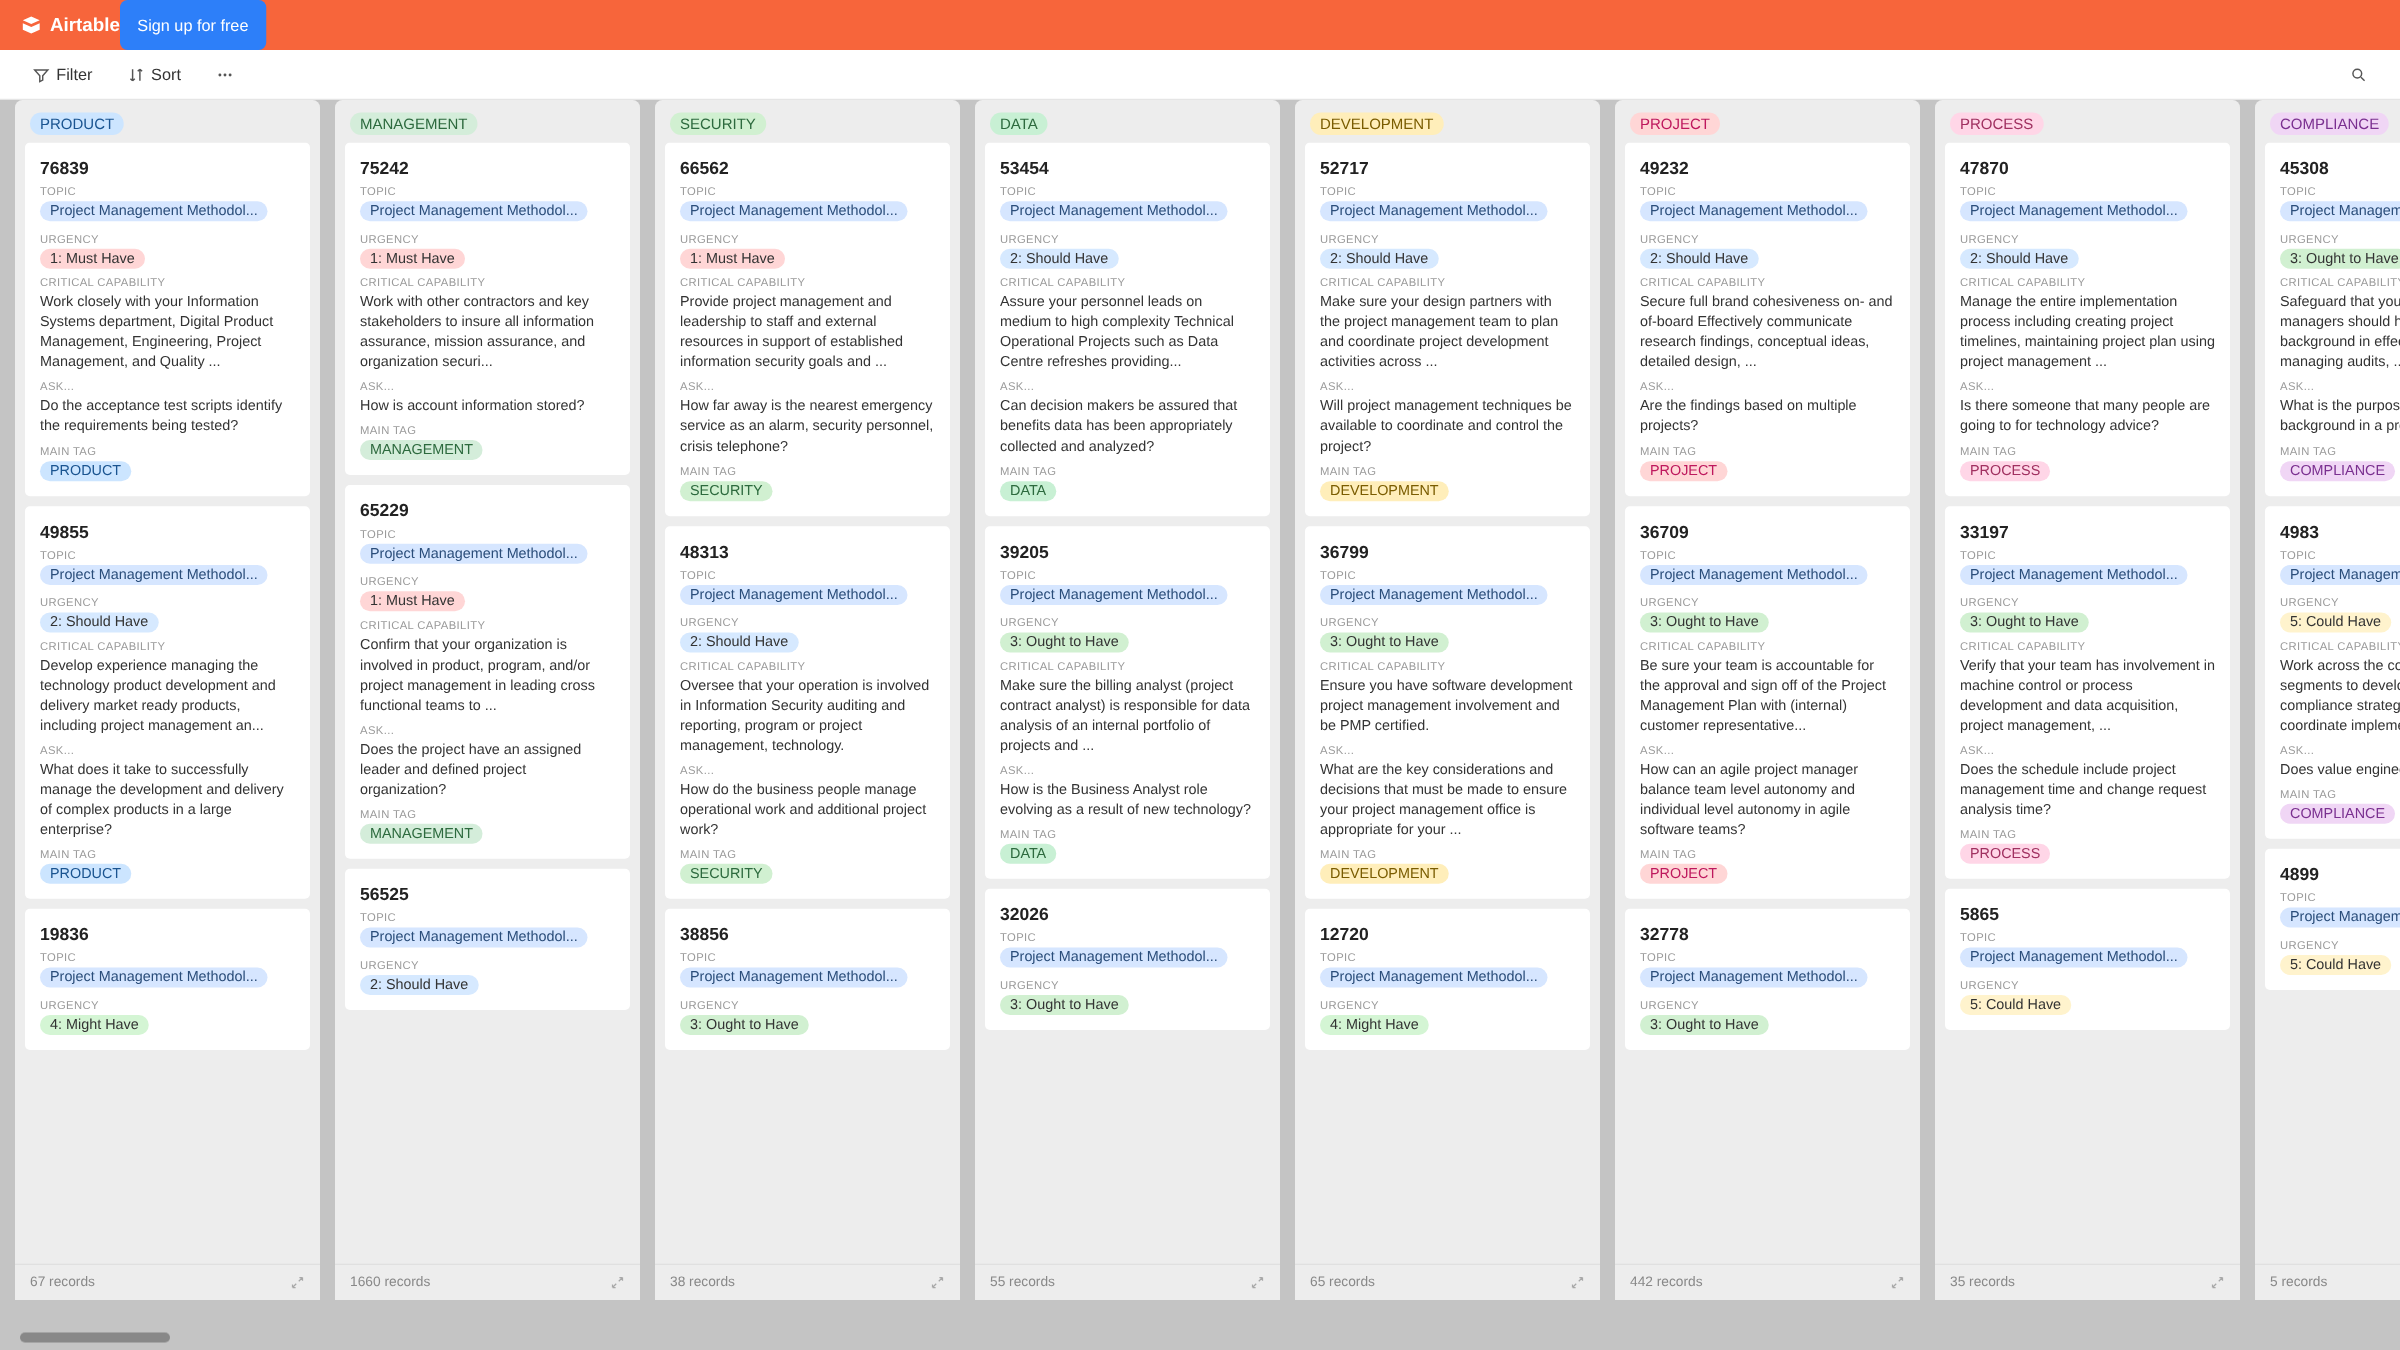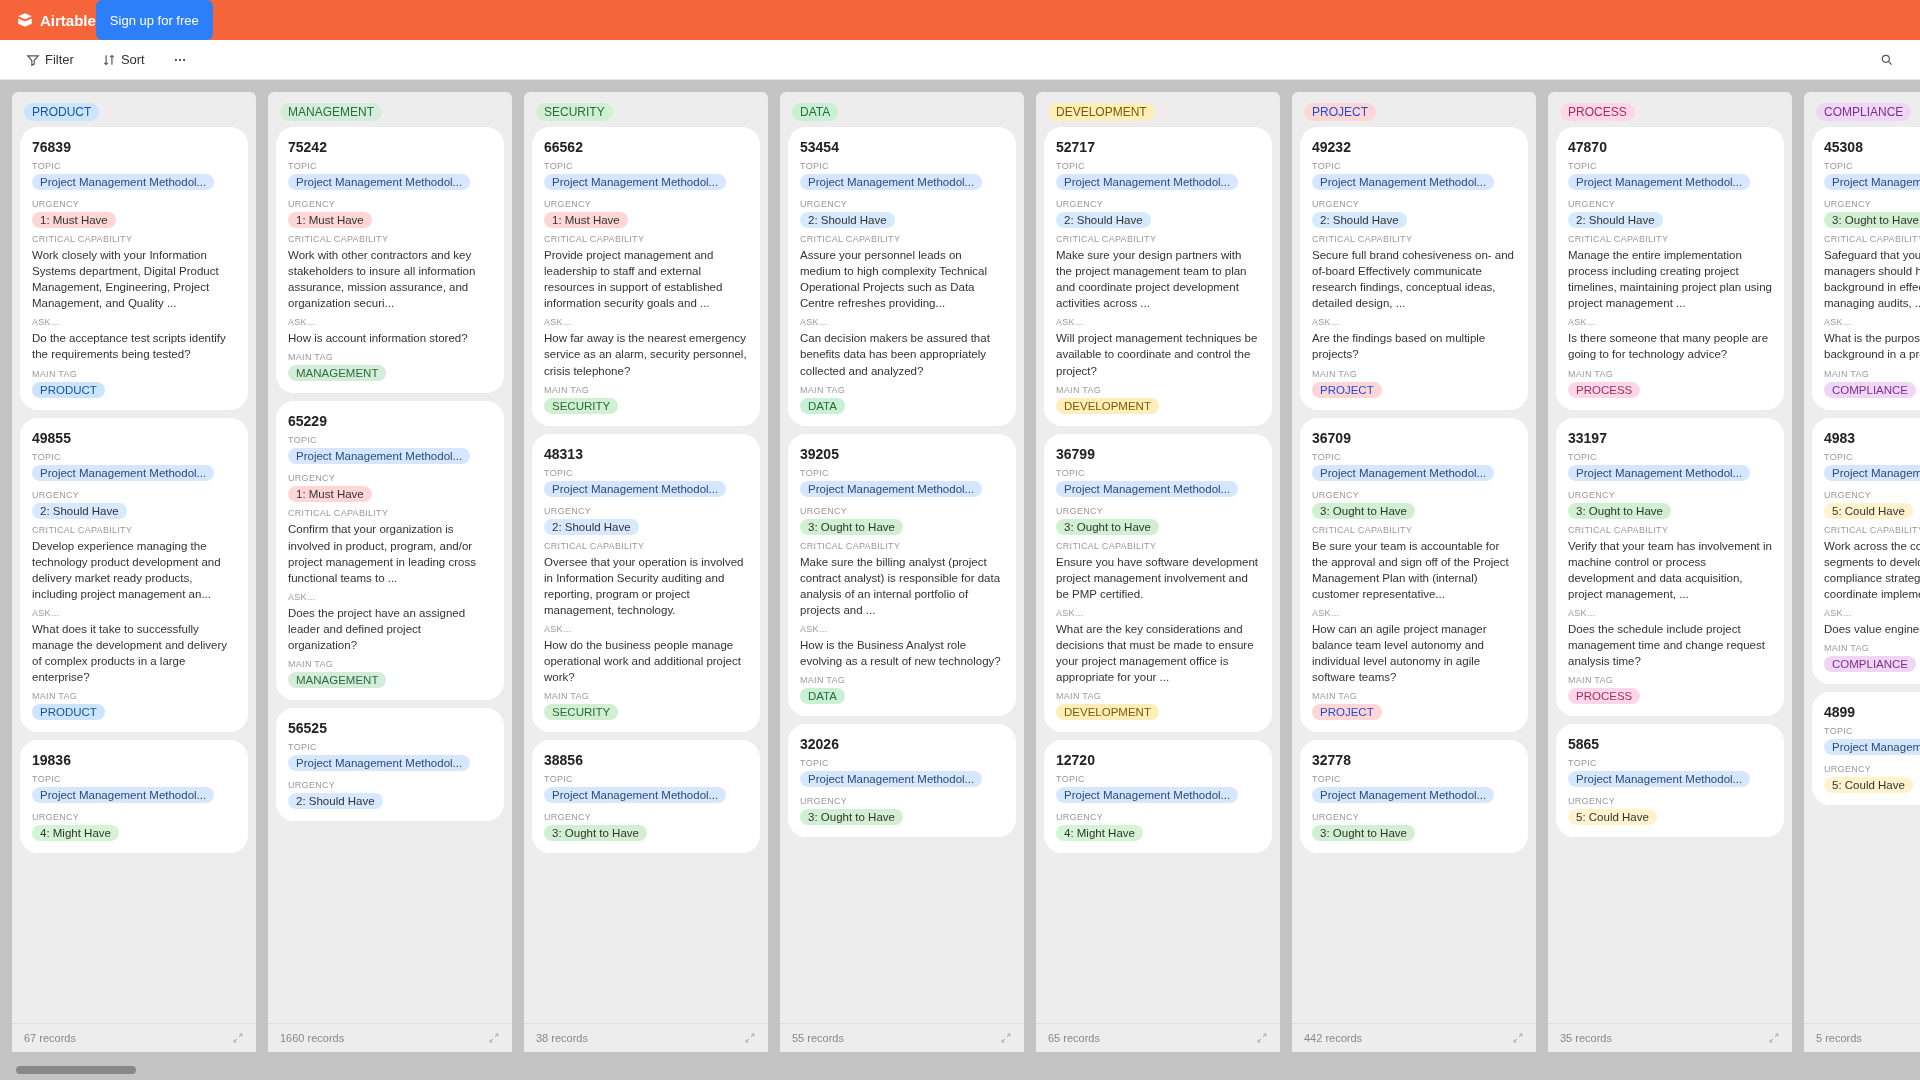--- a/index.html
+++ b/index.html
@@ -63,21 +63,21 @@
   padding: 4px 6px;
   border-radius: 4px;
 }
 .toolbar-right {
   margin-left: auto;
 }
 .icon-small { width: 14px; height: 14px; }
 .board {
   background: #c4c4c4;
   height: calc(1080px - 80px);
-  padding: 12px 12px 0 12px;
+  padding: 0 12px 0 12px;
   overflow-x: auto;
   display: flex;
   gap: 12px;
   align-items: flex-start;
 }
 .column {
   background: #ededed;
   border-radius: 6px;
   width: 244px;
   flex-shrink: 0;
@@ -96,21 +96,21 @@
   font-size: 12px;
   font-weight: 500;
 }
 .column-body {
   flex: 1;
   overflow-y: hidden;
   padding: 0 8px;
 }
 .card {
   background: #fff;
-  border-radius: 18px;
+  border-radius: 4px;
   padding: 12px;
   margin-bottom: 8px;
   font-size: 12px;
   color: #333;
 }
 .card-id {
   font-weight: 600;
   font-size: 14px;
   color: #222;
   margin-bottom: 6px;
@@ -162,21 +162,21 @@
   height: 8px;
   background: #888;
   border-radius: 4px;
 }
 
 .c-product { background: #cce5ff; color: #1a5490; }
 .c-management { background: #d4edda; color: #2d6a3e; }
 .c-security { background: #d1f0d1; color: #2d6a3e; }
 .c-data { background: #c8f0d4; color: #2d6a3e; }
 .c-development { background: #ffeeba; color: #7a5c00; }
-.c-project { background: #ffd6d6; color: #1d4ed8; }
+.c-project { background: #ffd6d6; color: #be185d; }
 .c-process { background: #ffd6e7; color: #a03060; }
 .c-compliance { background: #f0d6f5; color: #7a3090; }
 .u-must { background: #ffd6d6; color: #333; }
 .u-should { background: #d6e9ff; color: #333; }
 .u-ought { background: #d1f0d1; color: #333; }
 .u-might { background: #d4f5d4; color: #333; }
 .u-could { background: #fff3cd; color: #333; }
 .topic-pill { background: #d6e6ff; color: #2a4d7a; max-width: 100%; overflow: hidden; white-space: nowrap; text-overflow: ellipsis; }
 </style>
 </head>

